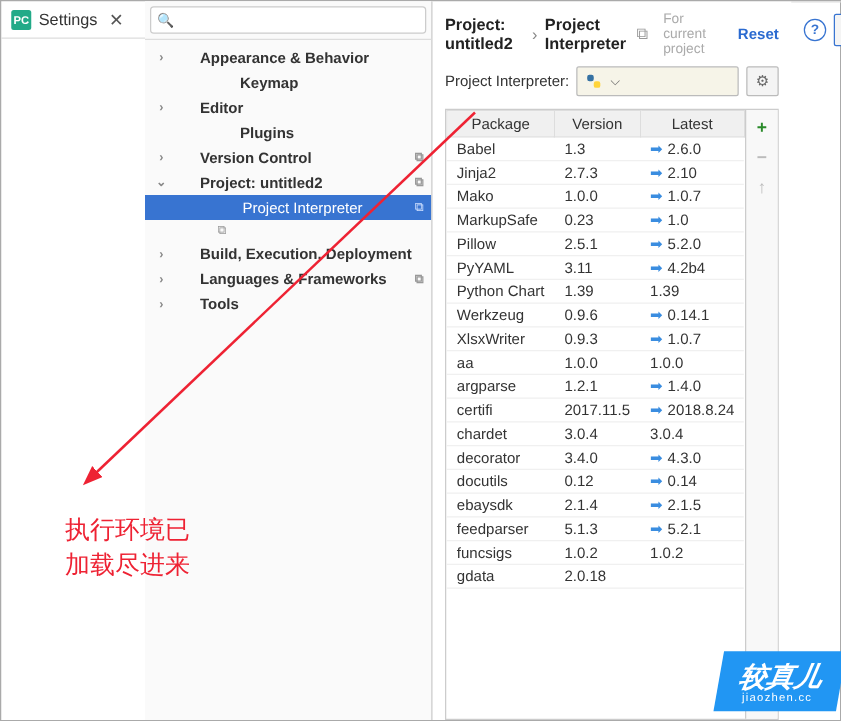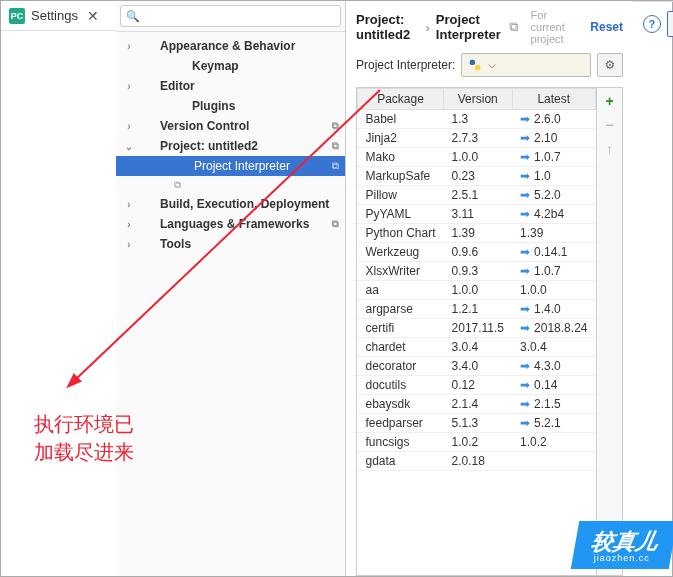--- a/index.html
+++ b/index.html
@@ -48,21 +48,21 @@
 .arrow { color: #3a8de0; margin-right: 4px; }
 .side-btns { width: 26px; border-left: 1px solid #ccc; display: flex; flex-direction: column; align-items: center; padding-top: 4px; gap: 6px; background: #f8f8f8; }
 .side-btn { width: 18px; height: 18px; display: flex; align-items: center; justify-content: center; cursor: pointer; font-size: 14px; font-weight: bold; }
 .side-btn.add { color: #2a8a2a; }
 .side-btn.remove { color: #bbb; }
 .side-btn.up { color: #bbb; }
 .footer { border-top: 1px solid #ddd; height: 44px; display: flex; align-items: center; padding: 0 10px; }
 .help-icon { width: 18px; height: 18px; border: 1.5px solid #3874d1; border-radius: 50%; color: #3874d1; display: flex; align-items: center; justify-content: center; font-size: 11px; font-weight: bold; cursor: pointer; }
 .footer .spacer { flex: 1; }
 .footer button { height: 26px; padding: 12px 16px; border: 1px solid #999; background: #f4f4f4; border-radius: 2px; cursor: pointer; margin-left: 6px; font-size: 12px; }
-.annotation { position: absolute; left: 34px; top: 410px; color: #e23; font-size: 20px; line-height: 28px; pointer-events: none; font-family: "Microsoft YaHei", sans-serif; }
+.annotation { position: absolute; left: 52px; top: 410px; color: #e23; font-size: 20px; line-height: 28px; pointer-events: none; font-family: "Microsoft YaHei", sans-serif; }
 .arrow-line { position: absolute; pointer-events: none; }
 .watermark { position: absolute; right: 0; bottom: 8px; background: #2196f3; color: #fff; font-style: italic; font-weight: bold; padding: 6px 16px; font-size: 22px; transform: skewX(-10deg); font-family: "Arial Black", sans-serif; }
 .watermark .sub { font-size: 9px; font-style: normal; font-weight: normal; display: block; letter-spacing: 1px; transform: skewX(10deg); margin-top: -4px; text-align: center; }
 </style>
 </head>
 <body>
 
 <div class="window">
   <div class="titlebar">
     <div class="app-icon">PC</div>

